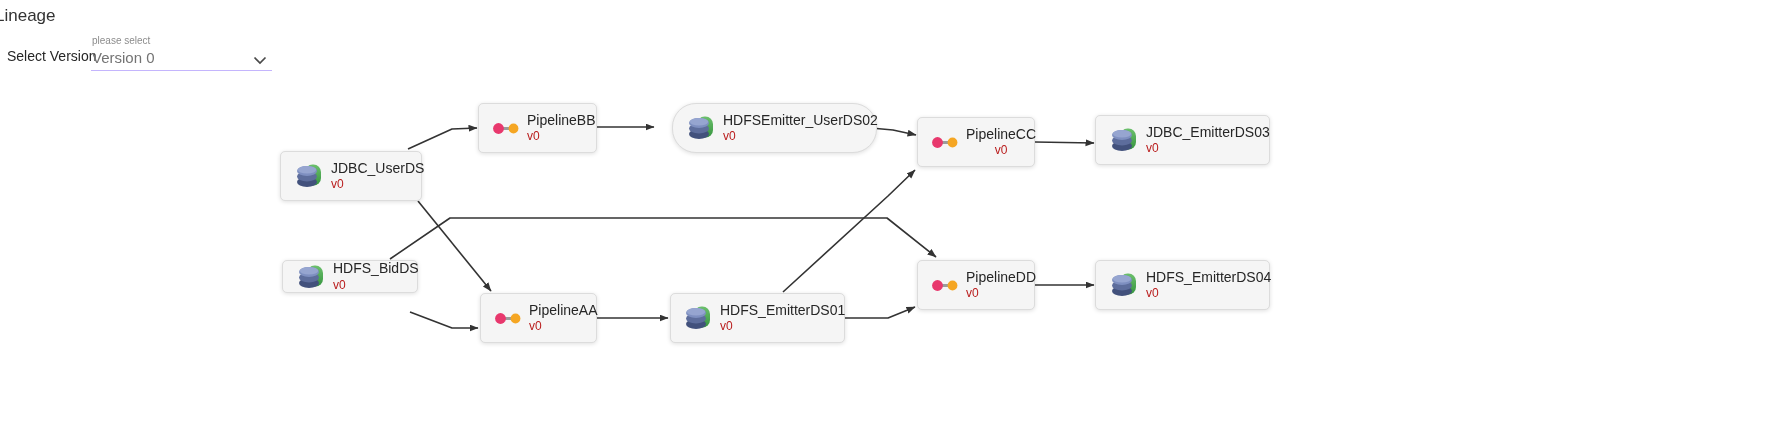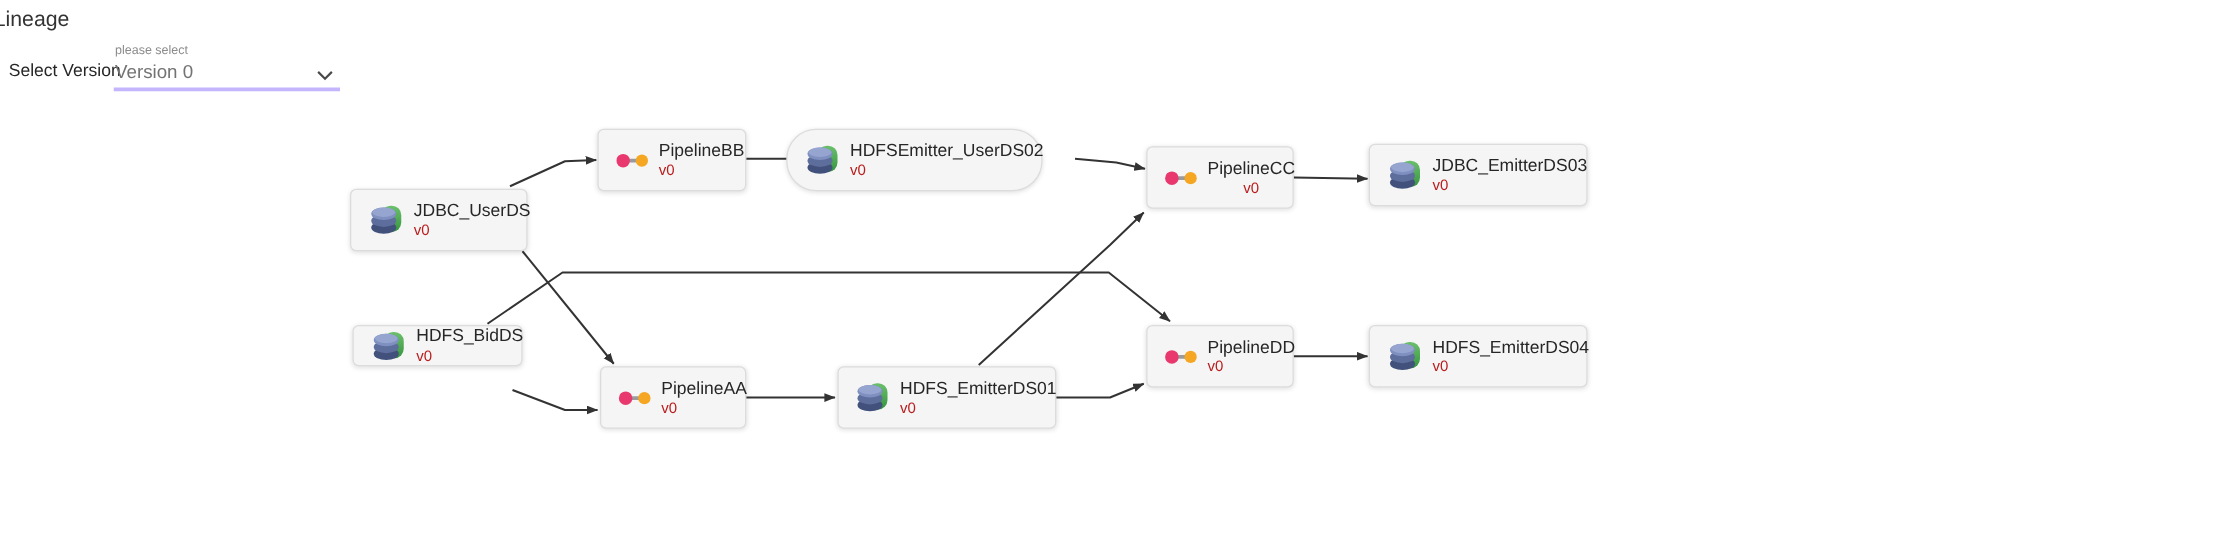--- a/index.html
+++ b/index.html
@@ -1,21 +1,21 @@
 <!DOCTYPE html>
 <html><head>
 <meta charset="utf-8">
 <style>
   html,body{margin:0;padding:0;background:#ffffff;}
   .page{position:relative;width:1771px;height:432px;overflow:hidden;background:#ffffff;
         font-family:"Liberation Sans",sans-serif;-webkit-font-smoothing:antialiased;}
   .title{position:absolute;left:-5px;top:6px;font-size:17px;color:#333333;}
   .sv-label{position:absolute;left:7px;top:48px;font-size:14px;color:#262626;}
   .select{position:absolute;left:91px;top:33px;width:181px;height:37px;
-          border-bottom:3px solid #c4b5fd;cursor:pointer;}
+          border-bottom:1px solid #c4b5fd;cursor:pointer;}
   .select .floating{position:absolute;left:1px;top:2px;font-size:10px;color:#8c8c8c;}
   .select .value{position:absolute;left:1px;top:16px;font-size:15px;color:#737373;}
   .select .chevron{position:absolute;right:5px;top:23px;line-height:0;}
   .canvas{position:absolute;left:0;top:0;width:1771px;height:432px;}
   svg.edges{position:absolute;left:0;top:0;}
   .edge{fill:none;stroke-width:1.6;stroke-linejoin:round;}
   .node{position:absolute;display:flex;align-items:center;box-sizing:border-box;
         padding-left:14px;background:#f5f5f5;border:1px solid #dcdcdc;border-radius:5px;
         box-shadow:0 1px 4px rgba(0,0,0,0.13);cursor:pointer;}
   .node .ic{line-height:0;flex:0 0 auto;}
@@ -101,21 +101,21 @@
         <span class="ic"><svg width="26" height="13" viewBox="0 0 26 13">
             <line x1="6" y1="6.5" x2="20" y2="6.5" stroke="#9b9b9b" stroke-width="3"></line>
             <circle cx="5.5" cy="6.5" r="5.4" fill="#e8386d"></circle>
             <circle cx="20.5" cy="6.5" r="4.9" fill="#f5a623"></circle>
           </svg></span>
         <span class="txt">
           <span class="t">PipelineBB</span>
           <span class="v">v0</span>
         </span>
       </div>
-      <div class="node" style="left: 629px; top: 103px; width: 205px; height: 50px; border-radius: 24px;">
+      <div class="node" style="left: 672px; top: 103px; width: 205px; height: 50px; border-radius: 24px;">
         <span class="ic"><svg width="28" height="28" viewBox="0 0 28 28">
             <defs>
               <linearGradient id="dbg" x1="0" y1="0" x2="0" y2="1">
                 <stop offset="0" stop-color="#6cc06c"></stop>
                 <stop offset="1" stop-color="#36953f"></stop>
               </linearGradient>
             </defs>
             <rect x="10" y="2.5" width="16" height="21" rx="7.5" fill="url(#dbg)"></rect>
             <ellipse cx="12" cy="20" rx="10" ry="5" fill="#42517c"></ellipse>
             <ellipse cx="12" cy="14.5" rx="10" ry="5" fill="#5d6d9c"></ellipse>

